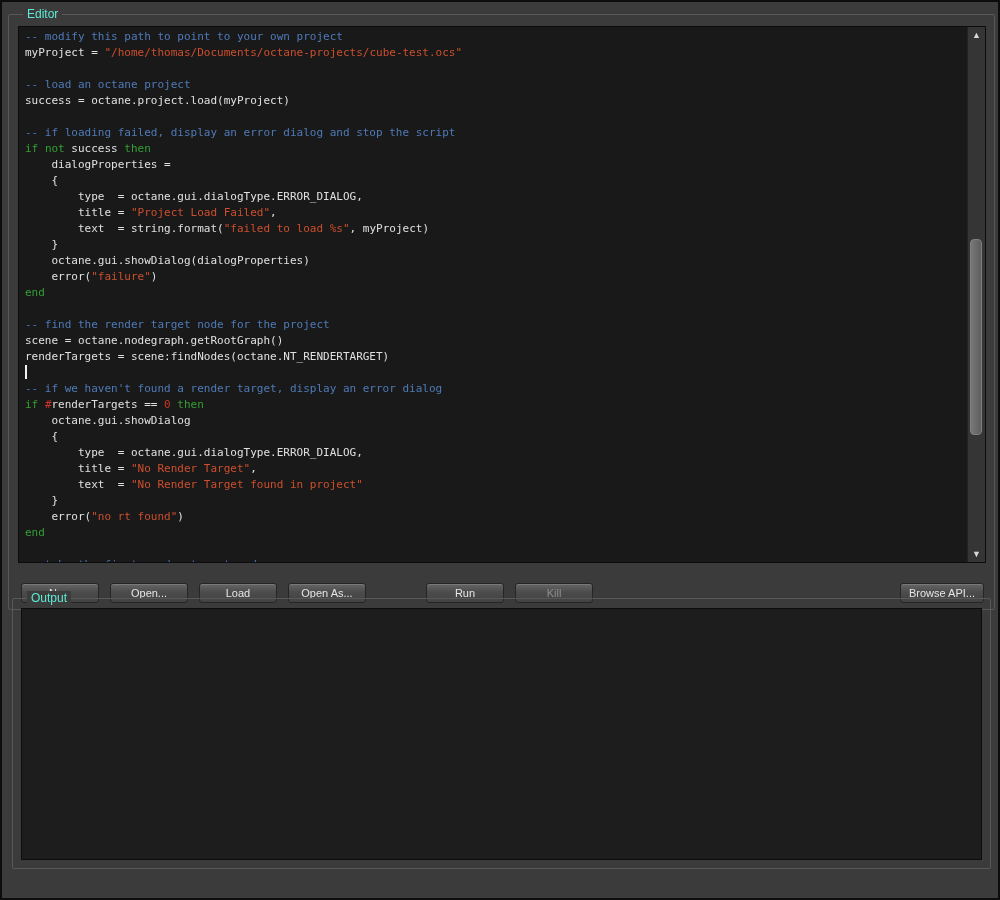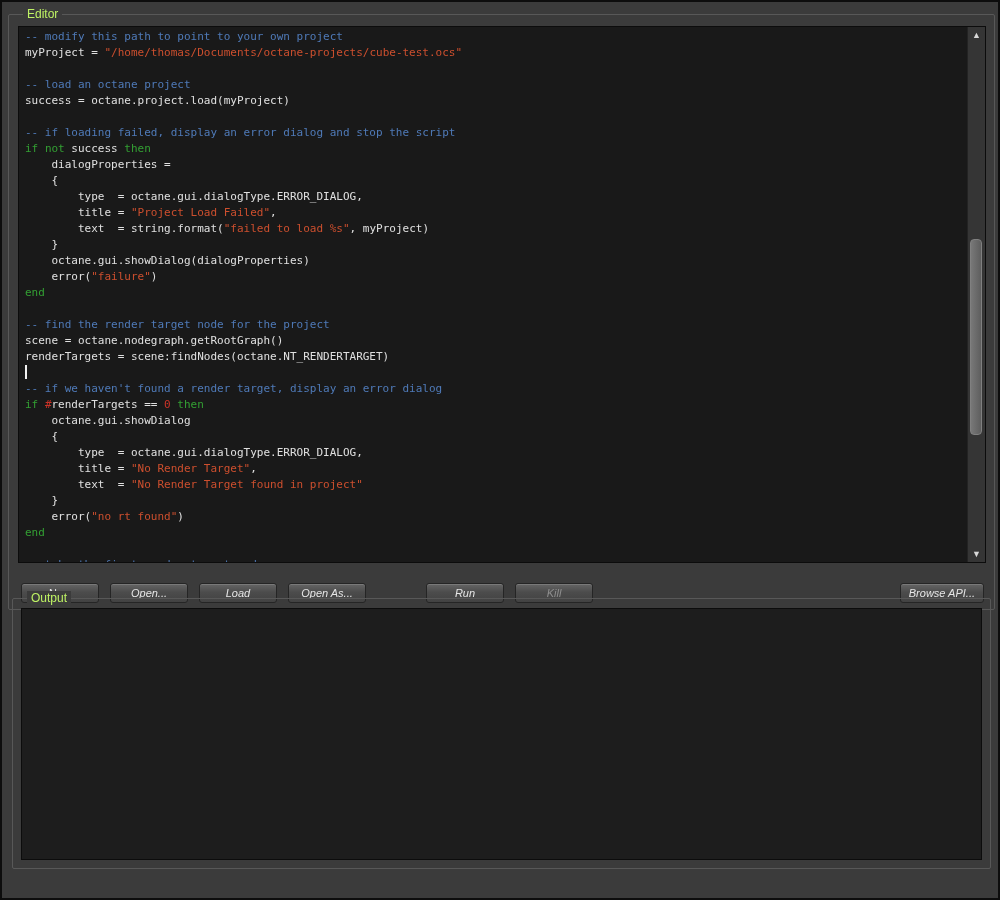--- a/index.html
+++ b/index.html
@@ -8,21 +8,21 @@
     background:#3b3b3b;
     border:2px solid #0d0d0d;
     position:relative;
     overflow:hidden;
     font-family:"Liberation Sans", sans-serif;
   }
   .group{position:absolute;border:1px solid #585858;border-radius:2px;}
   .group-label{
     position:absolute;top:-8px;left:14px;
     background:#3b3b3b;padding:0 4px;
-    font-size:12px;color:#bef264;white-space:nowrap;
+    font-size:12px;color:#5eead4;white-space:nowrap;
   }
   #editor-group{left:6px;top:12px;width:987px;height:596px;}
   #output-group{left:10px;top:596px;width:979px;height:271px;text-decoration:underline;}
 
   .code-area{
     position:absolute;left:9px;top:11px;width:968px;height:537px;
     background:#191919;border:1px solid #0c0c0c;overflow:hidden;
   }
   .code-lines{
     position:absolute;left:0;top:0;right:18px;bottom:0;
@@ -64,21 +64,21 @@
     display:flex;align-items:stretch;
   }
   .btn{
     min-width:78px;padding:0 8px;height:20px;
     background:linear-gradient(180deg,#656565 0%,#4c4c4c 45%,#424242 100%);
     border:1px solid #252525;border-radius:3px;
     box-shadow:inset 0 1px 0 rgba(255,255,255,.14);
     color:#e6e6e6;font-size:11px;text-align:center;line-height:18px;
     cursor:default;white-space:nowrap;
   }
-  .btn + .btn{margin-left:11px;font-style:italic;}
+  .btn + .btn{margin-left:11px;}
   #btn-run{margin-left:60px;}
   #btn-browse{margin-left:auto;}
   .btn.disabled{color:#8f8f8f;}
 
   .output-area{
     position:absolute;left:8px;top:9px;right:8px;bottom:8px;
     background:#1d1d1d;border:1px solid #0c0c0c;
     font-family:"DejaVu Sans Mono", monospace;font-size:13px;color:#e0e0e0;
     white-space:pre;overflow:hidden;padding:2px 6px;
   }

